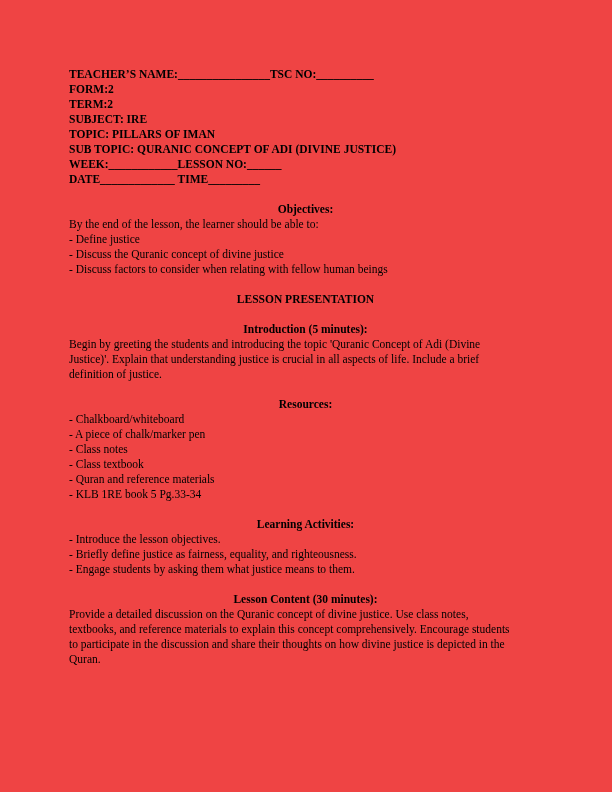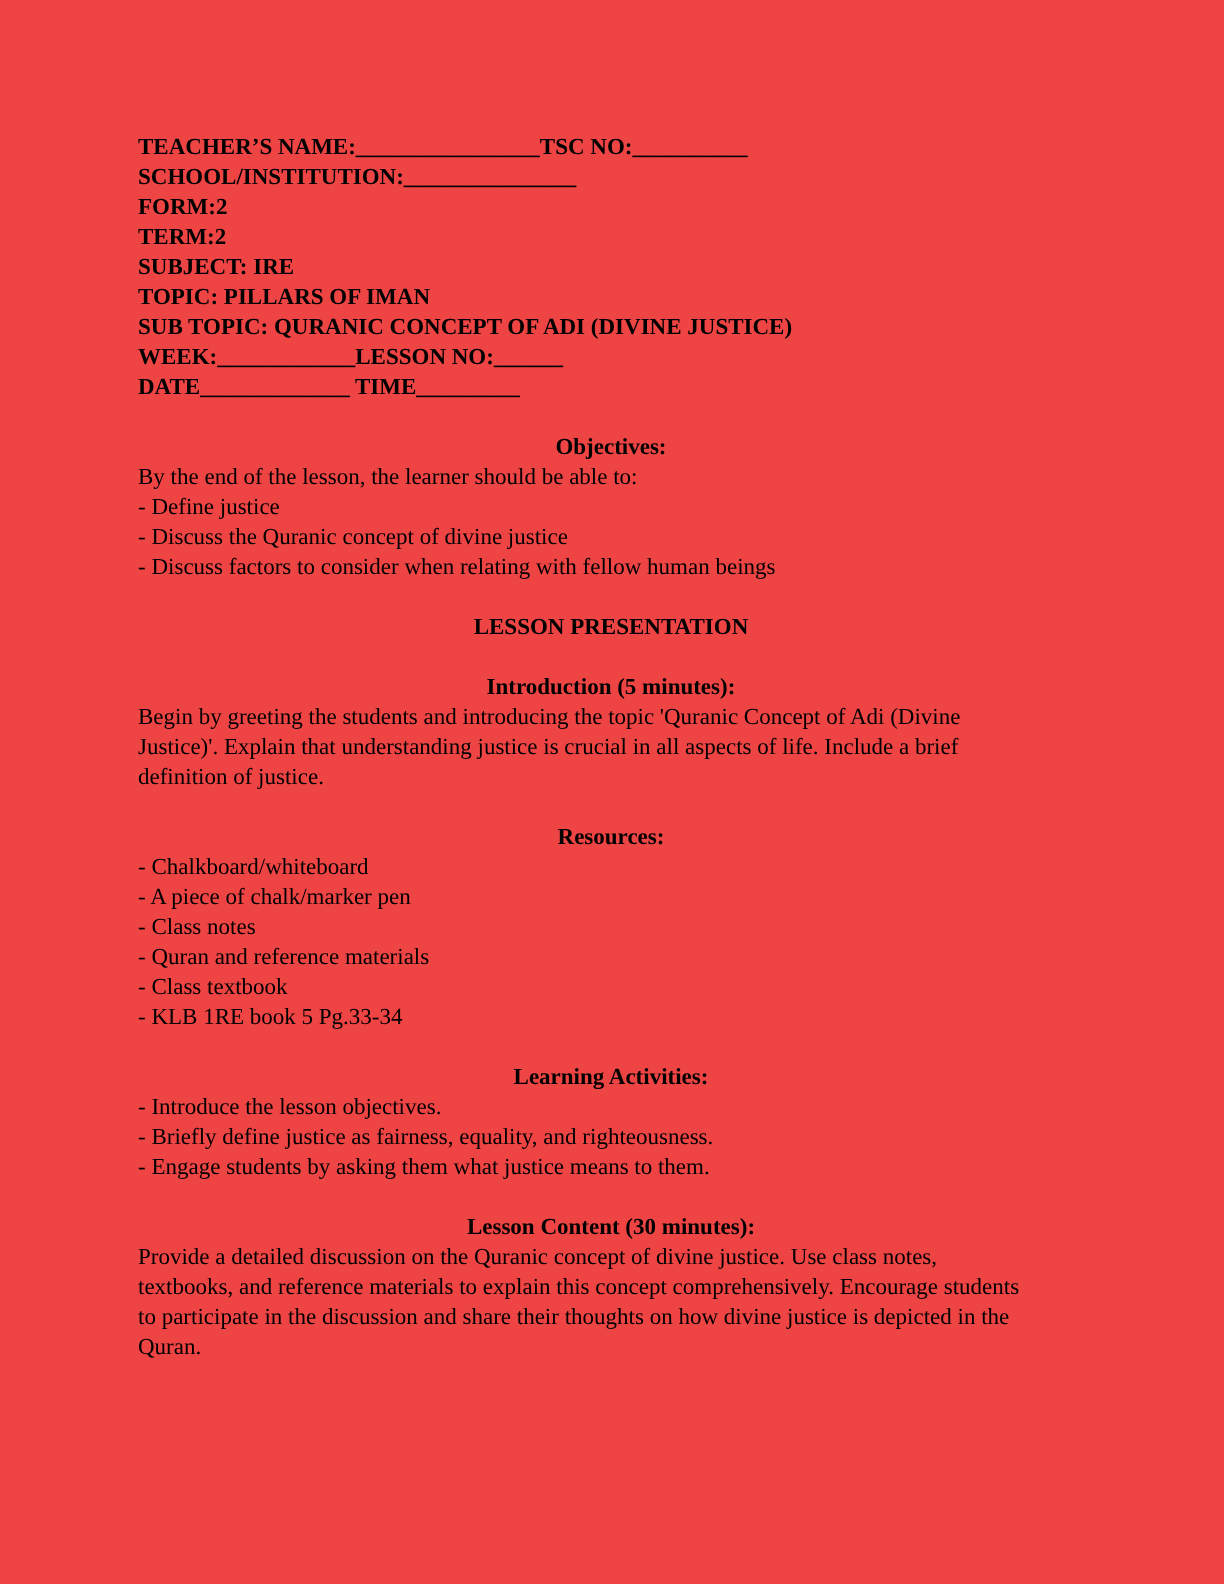--- a/index.html
+++ b/index.html
@@ -23,21 +23,20 @@
   .para { white-space: pre-line; }
   .dash-item::before { content: "- "; }
 </style>
 </head>
 <body>
 
 <div class="page">
 
   <div class="block">
     <div class="hline">TEACHER’S NAME:________________TSC NO:__________</div>
-    <div class="hline">SCHOOL/INSTITUTION:_______________</div>
     <div class="hline">FORM:2</div>
     <div class="hline">TERM:2</div>
     <div class="hline">SUBJECT: IRE</div>
     <div class="hline">TOPIC: PILLARS OF IMAN</div>
     <div class="hline">SUB TOPIC: QURANIC CONCEPT OF ADI (DIVINE JUSTICE)</div>
     <div class="hline">WEEK:____________LESSON NO:______</div>
     <div class="hline">DATE_____________ TIME_________</div>
   </div>
 
   <div class="block">
@@ -57,22 +56,22 @@
     <div class="para">Begin by greeting the students and introducing the topic 'Quranic Concept of Adi (Divine
 Justice)'. Explain that understanding justice is crucial in all aspects of life. Include a brief
 definition of justice.</div>
   </div>
 
   <div class="block">
     <div class="heading">Resources:</div>
     <div class="dash-item">Chalkboard/whiteboard</div>
     <div class="dash-item">A piece of chalk/marker pen</div>
     <div class="dash-item">Class notes</div>
+    <div class="dash-item">Class textbook</div>
     <div class="dash-item">Quran and reference materials</div>
-    <div class="dash-item">Class textbook</div>
     <div class="dash-item">KLB 1RE book 5 Pg.33-34</div>
   </div>
 
   <div class="block">
     <div class="heading">Learning Activities:</div>
     <div class="dash-item">Introduce the lesson objectives.</div>
     <div class="dash-item">Briefly define justice as fairness, equality, and righteousness.</div>
     <div class="dash-item">Engage students by asking them what justice means to them.</div>
   </div>
 

